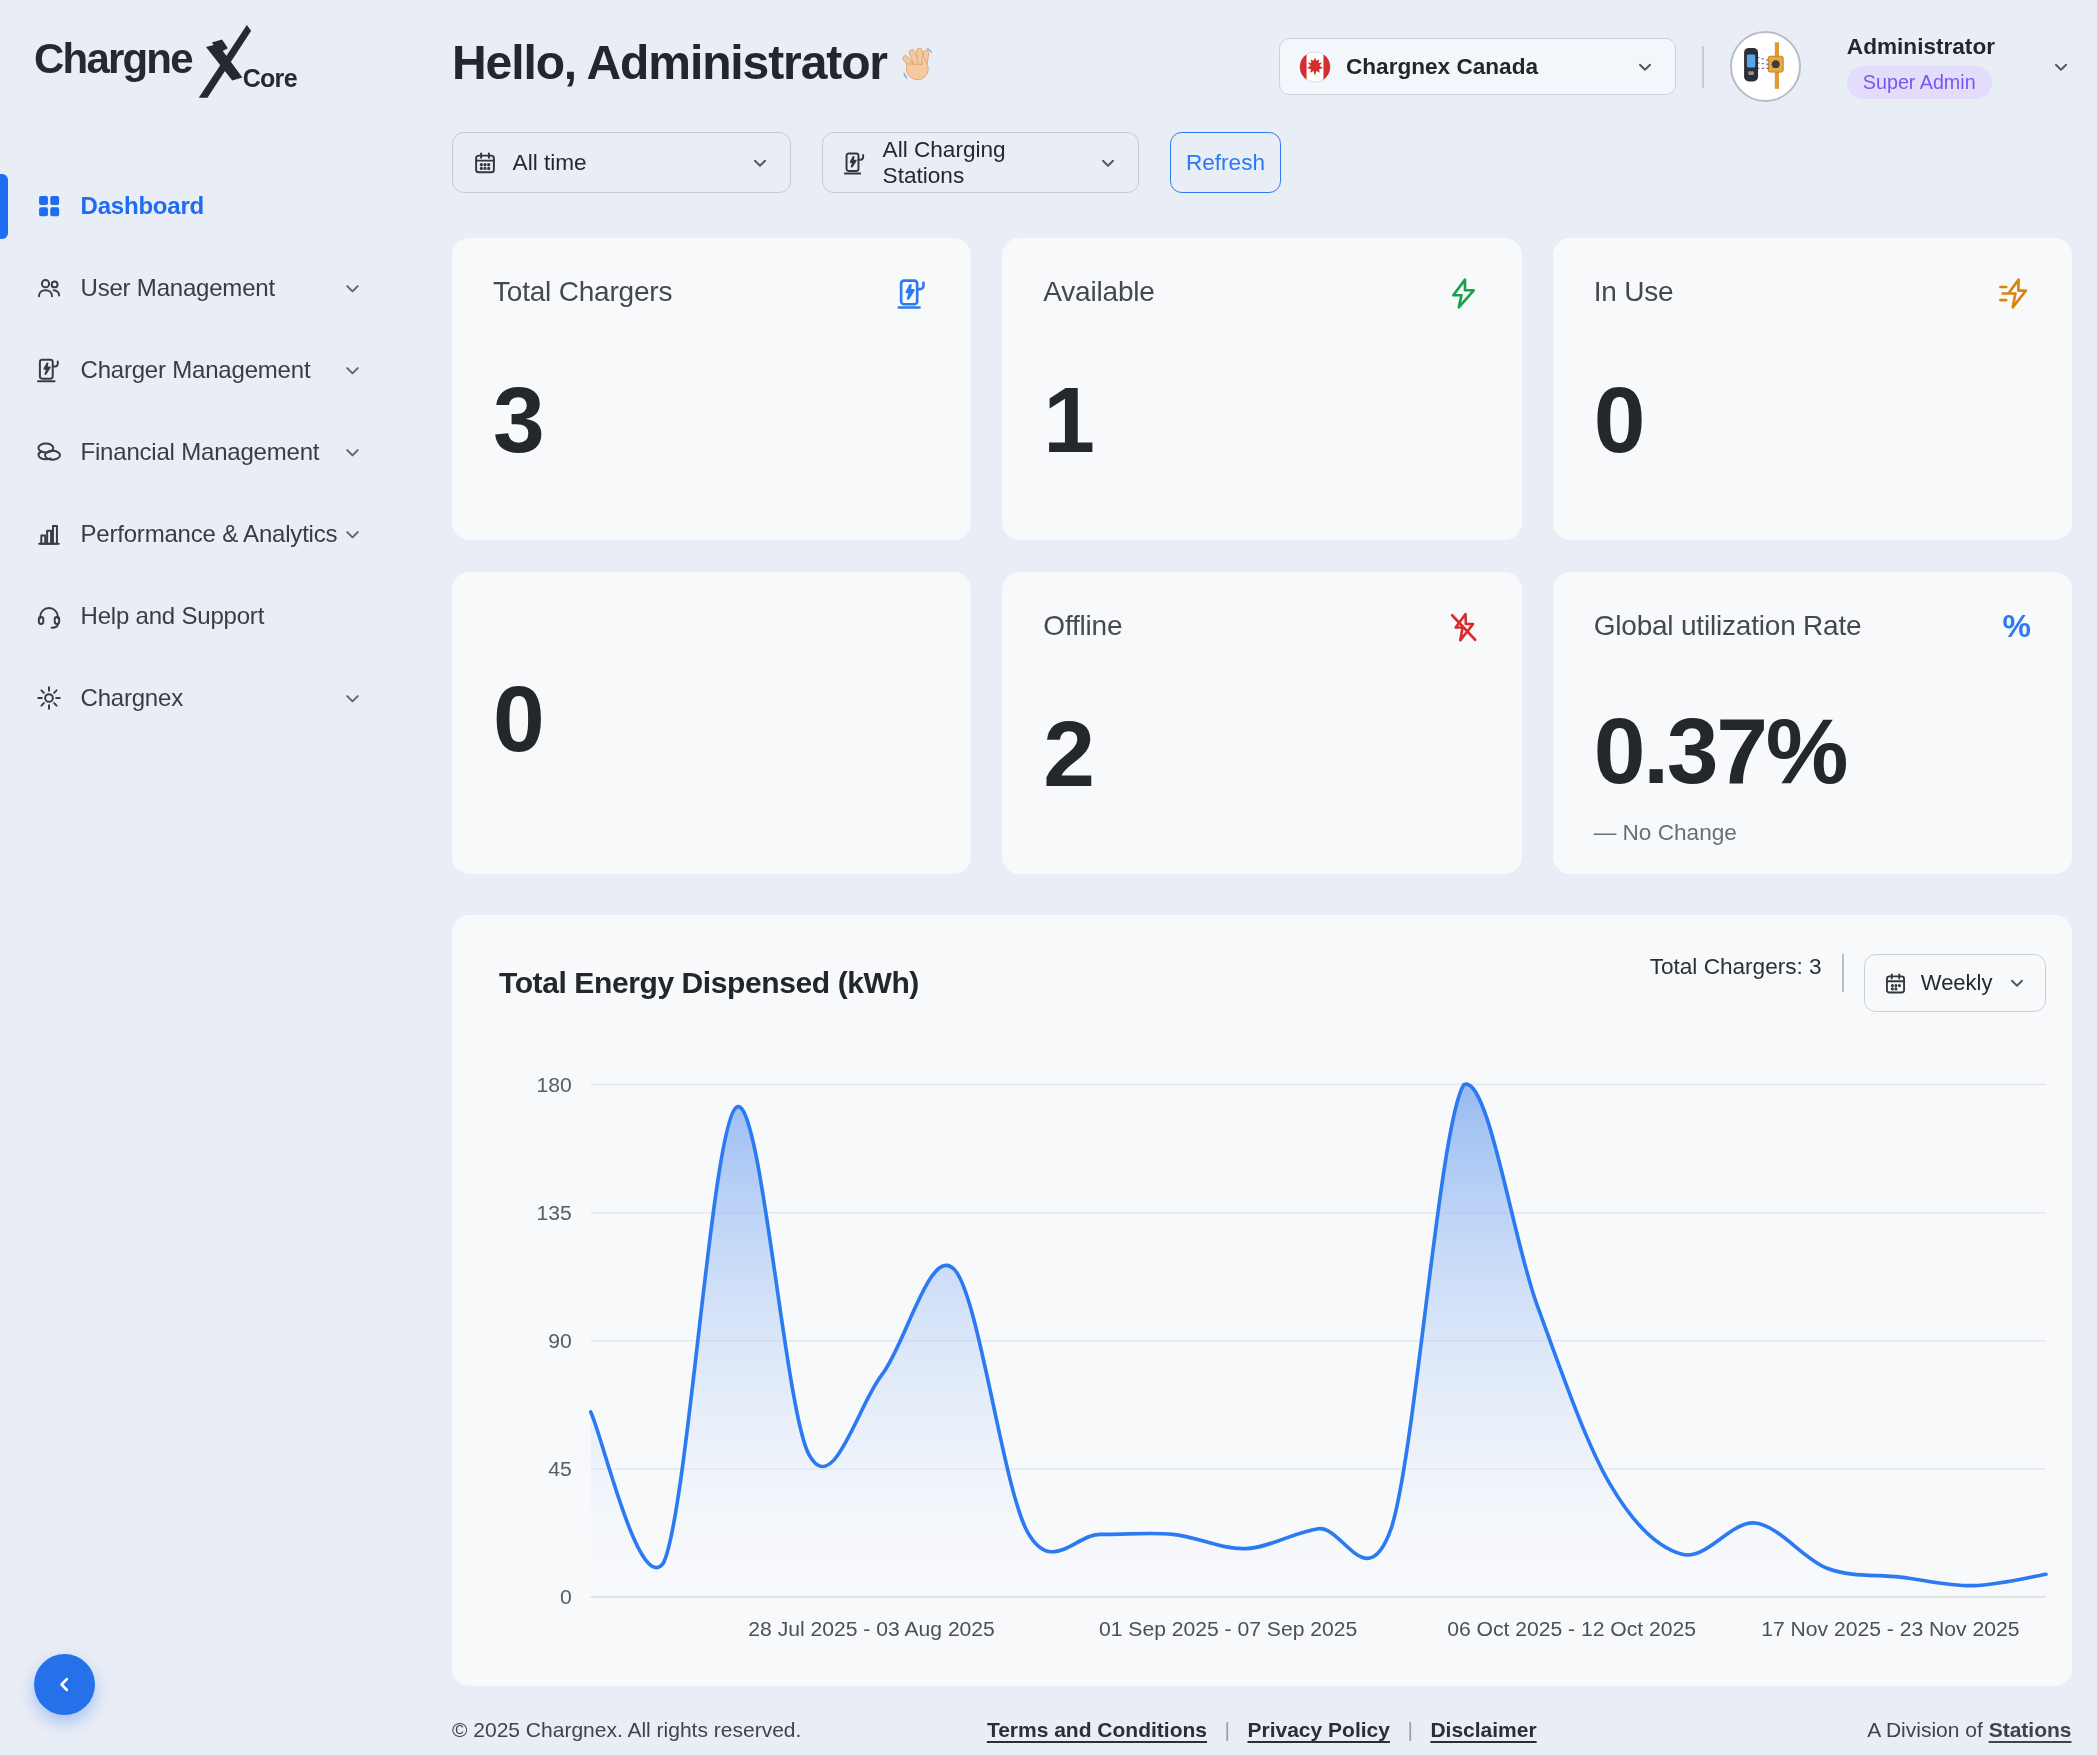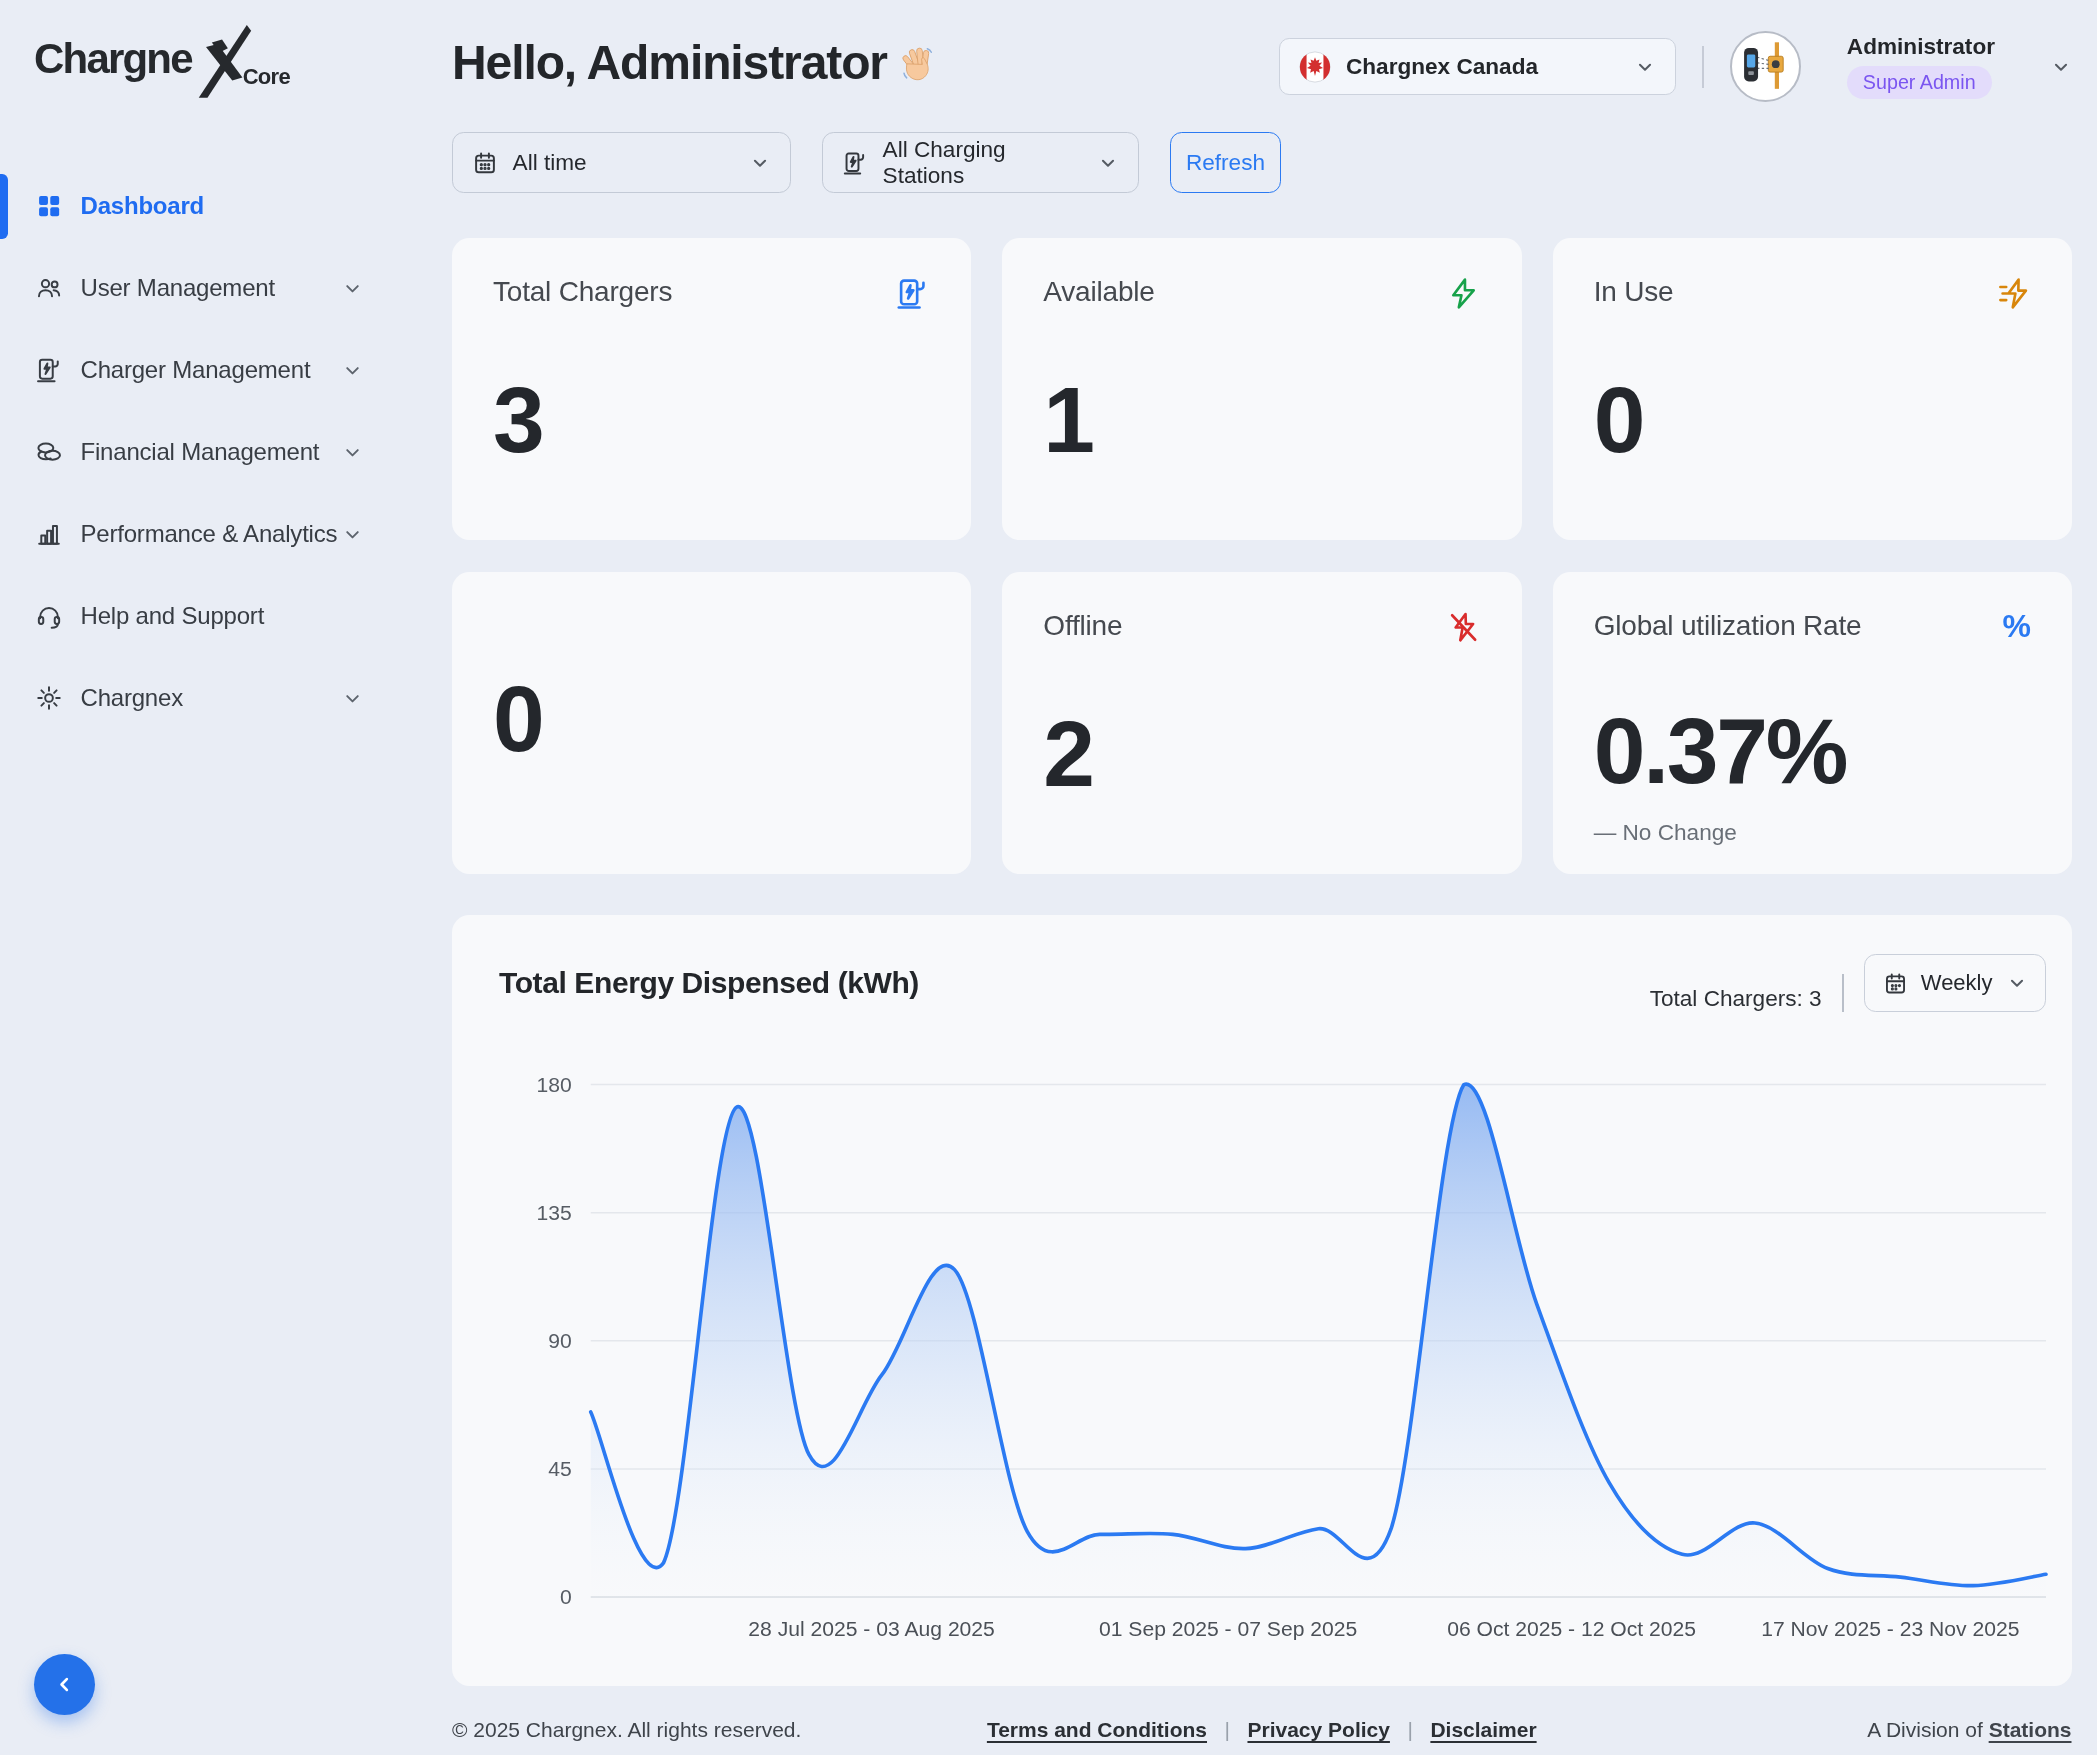--- a/index.html
+++ b/index.html
@@ -14,21 +14,21 @@
   svg { display:block; }
 
   
   .sidebar { position:absolute; left:0; top:0; width:448px; height:100%; }
   .logo { display:flex; align-items:flex-start; margin:22px 0 0 34px; height:80px; }
   .logo .brand-prefix {
     font-size:42px; font-weight:800; letter-spacing:-1.8px; color:#26292d; line-height:1; margin-top:16px;
   }
   .logo .brand-x { margin:0 0 0 -1.5px; }
   .logo .brand-suffix {
-    font-size:22px; font-weight:800; letter-spacing:-0.7px; color:#26292d; margin:42px 0 0 -14.6px;
+    font-size:25px; font-weight:800; letter-spacing:-0.7px; color:#26292d; margin:42px 0 0 -14.6px;
   }
   .nav { margin-top:63px; }
   .nav-item {
     position:relative; height:82px; display:flex; align-items:center;
     padding-left:35px; cursor:pointer;
   }
   .nav-item .ic { width:28px; height:28px; flex:0 0 28px; }
   .nav-item .ic svg { width:28px; height:28px; stroke:#383d44; fill:none; stroke-width:1.7; stroke-linecap:round; stroke-linejoin:round; }
   .nav-item .lbl { margin-left:17.5px; font-size:24px; font-weight:500; color:#383d44; letter-spacing:-0.2px; }
   .nav-item .chev { margin-left:auto; margin-right:84px; }
@@ -107,21 +107,21 @@
   .stat-note { margin-top:22px; font-size:22.6px; color:#696f77; font-weight:500; }
   .pct-glyph { font-size:32px; font-weight:600; color:#2b7af2; line-height:1; }
 
   
   .chart-card {
     margin-top:41px; background:#f8f9fb; border-radius:17.5px; height:771px;
     padding:39px 26px 0 47px;
   }
   .chart-head { display:flex; align-items:center; }
   .chart-title { font-size:30px; font-weight:700; letter-spacing:-0.4px; color:#23262a; }
-  .chart-head-right { margin-left:auto; display:flex; align-items:flex-end; gap:20.4px; }
+  .chart-head-right { margin-left:auto; display:flex; align-items:flex-start; gap:20.4px; }
   .chart-meta { font-size:22.6px; font-weight:500; color:#2b2f34; }
   .meta-sep { width:1.8px; height:38px; background:#b9bfc9; }
   .range-btn {
     height:58px; border:1.5px solid #c9cfda; border-radius:11.7px; background:#f8f9fb;
     display:flex; align-items:center; gap:13px; padding:0 17.5px; cursor:pointer; min-width:157px;
   }
   .range-btn .d-ic svg { width:25px; height:25px; stroke:#33373d; fill:none; stroke-width:1.8; stroke-linecap:round; stroke-linejoin:round; }
   .range-btn .d-lbl { font-size:22px; font-weight:500; color:#25282d; }
   .chart-area { position:relative; height:626px; margin-top:34px; }
   .chart-area svg.plot { position:absolute; inset:0; width:100%; height:100%; overflow:visible; }

